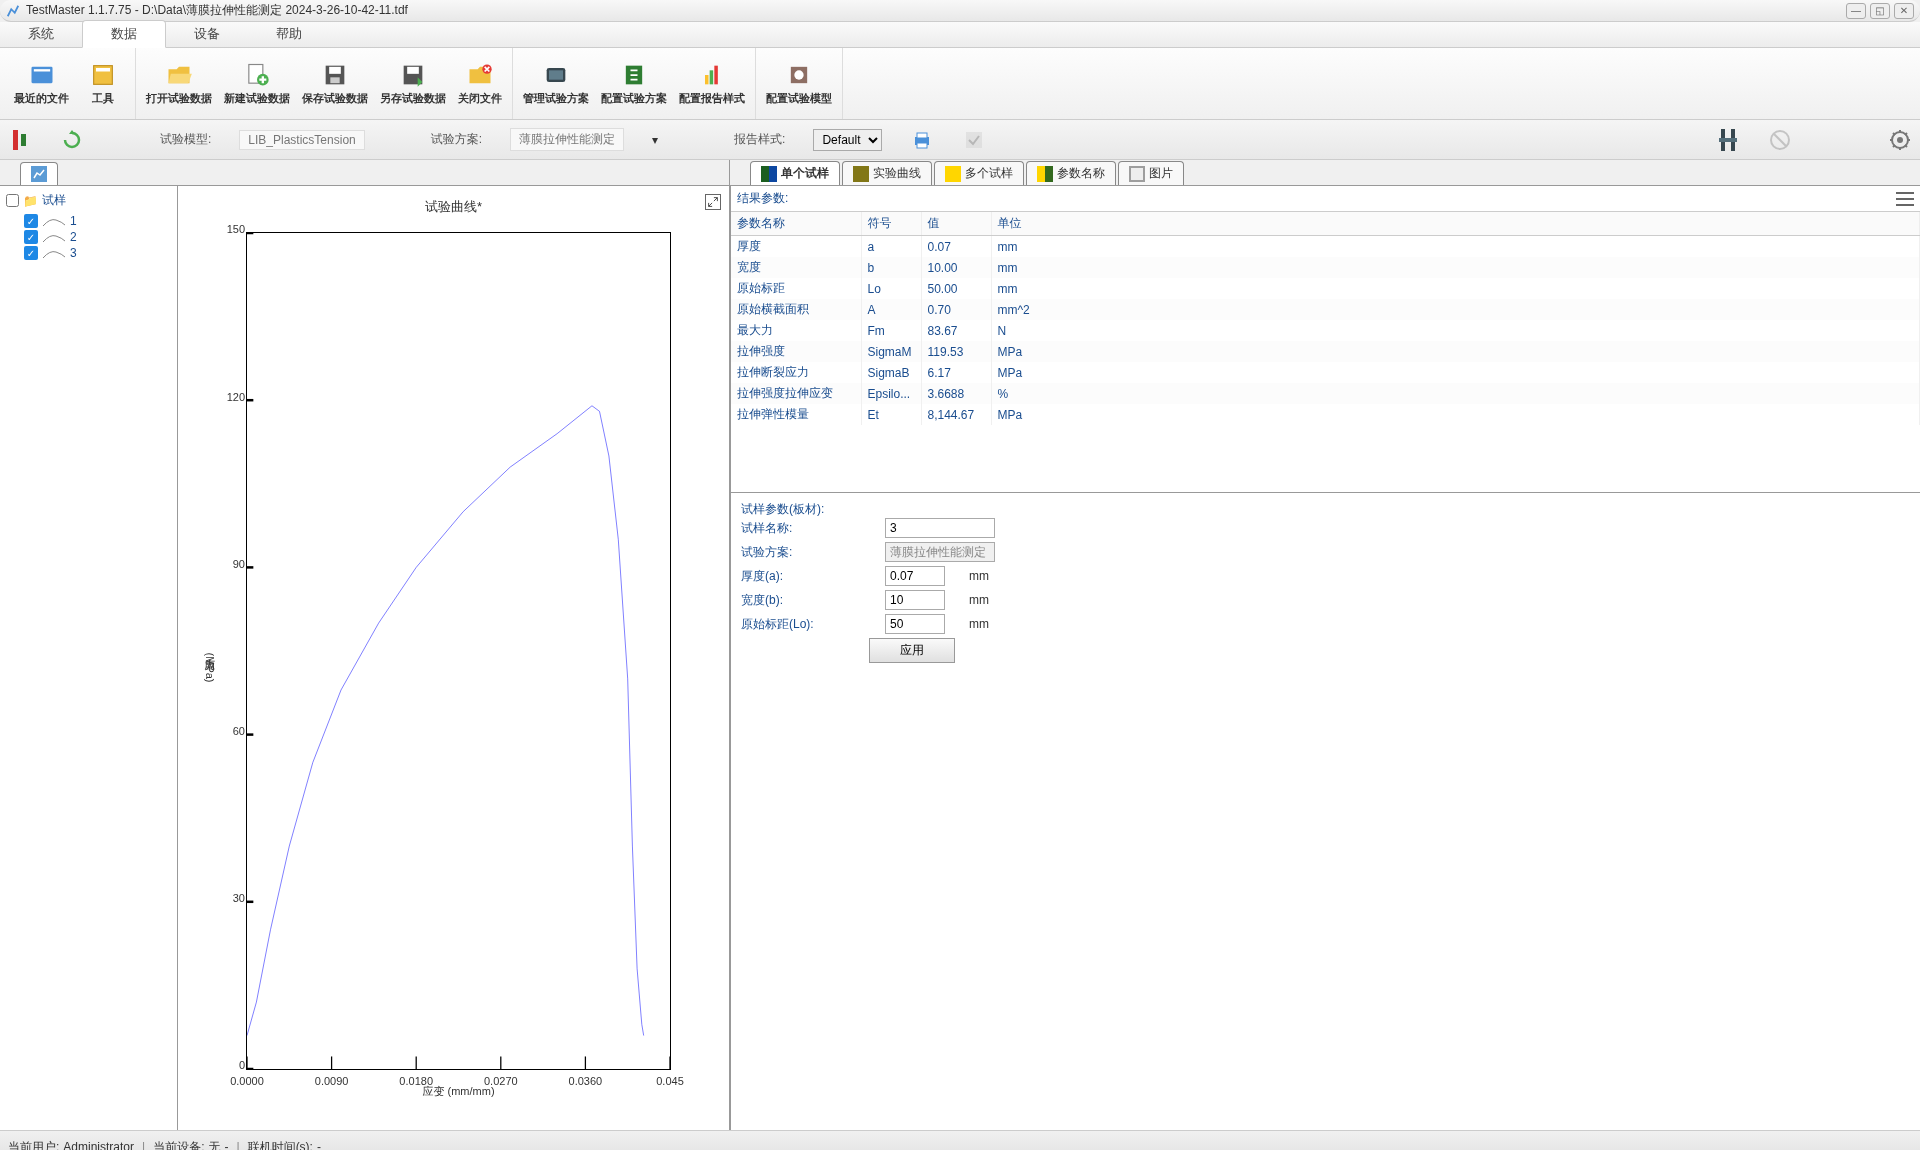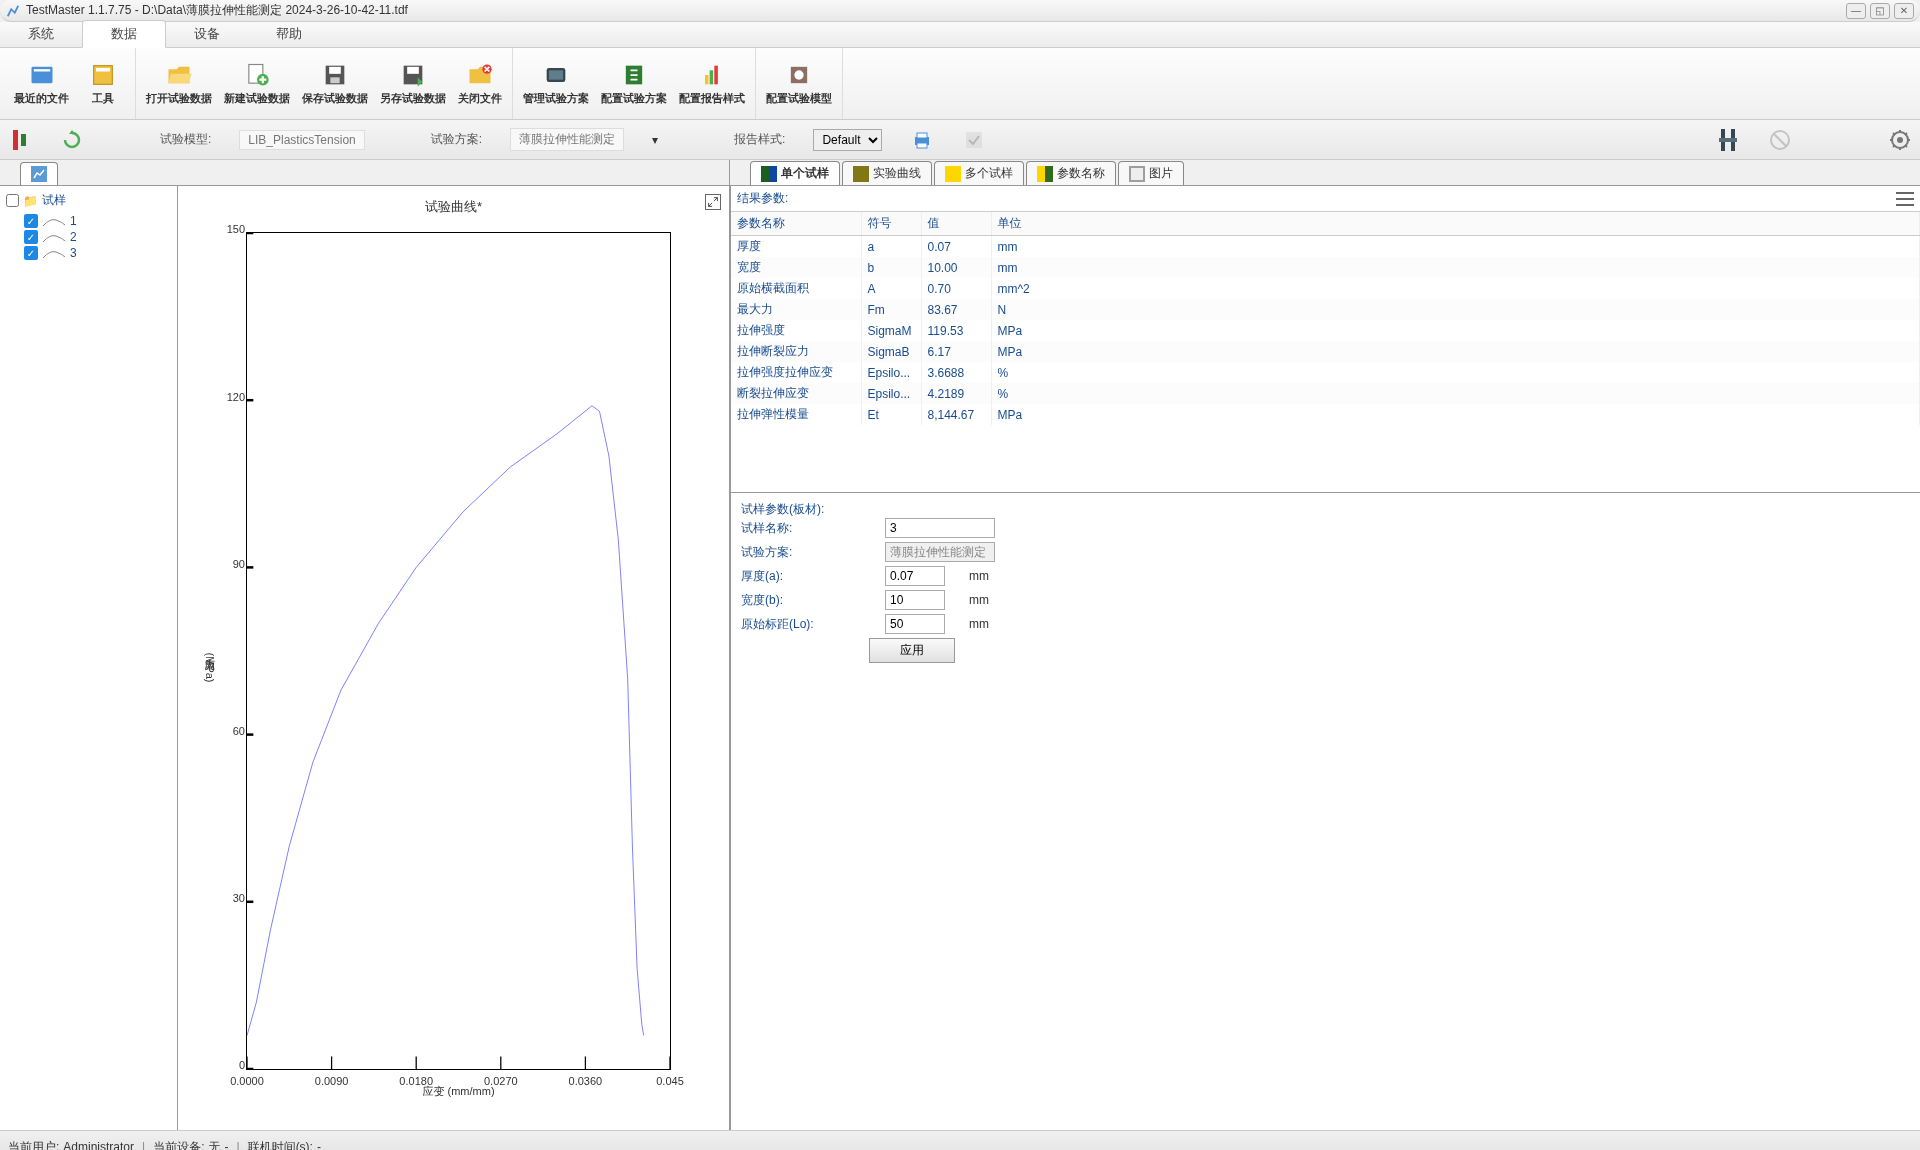--- a/index.html
+++ b/index.html
@@ -423,20 +423,26 @@
                 <td>0.07</td>
                 <td>mm</td>
               </tr>
               <tr>
                 <td>宽度</td>
                 <td>b</td>
                 <td>10.00</td>
                 <td>mm</td>
               </tr>
               <tr>
+                <td>原始标距</td>
+                <td>Lo</td>
+                <td>50.00</td>
+                <td>mm</td>
+              </tr>
+              <tr>
                 <td>原始横截面积</td>
                 <td>A</td>
                 <td>0.70</td>
                 <td>mm^2</td>
               </tr>
               <tr>
                 <td>最大力</td>
                 <td>Fm</td>
                 <td>83.67</td>
                 <td>N</td>
@@ -450,26 +456,20 @@
               <tr>
                 <td>拉伸断裂应力</td>
                 <td>SigmaB</td>
                 <td>6.17</td>
                 <td>MPa</td>
               </tr>
               <tr>
                 <td>拉伸强度拉伸应变</td>
                 <td>Epsilo...</td>
                 <td>3.6688</td>
-                <td>%</td>
-              </tr>
-              <tr>
-                <td>断裂拉伸应变</td>
-                <td>Epsilo...</td>
-                <td>4.2189</td>
                 <td>%</td>
               </tr>
               <tr>
                 <td>拉伸弹性模量</td>
                 <td>Et</td>
                 <td>8,144.67</td>
                 <td>MPa</td>
               </tr>
             </tbody>
         </table>

